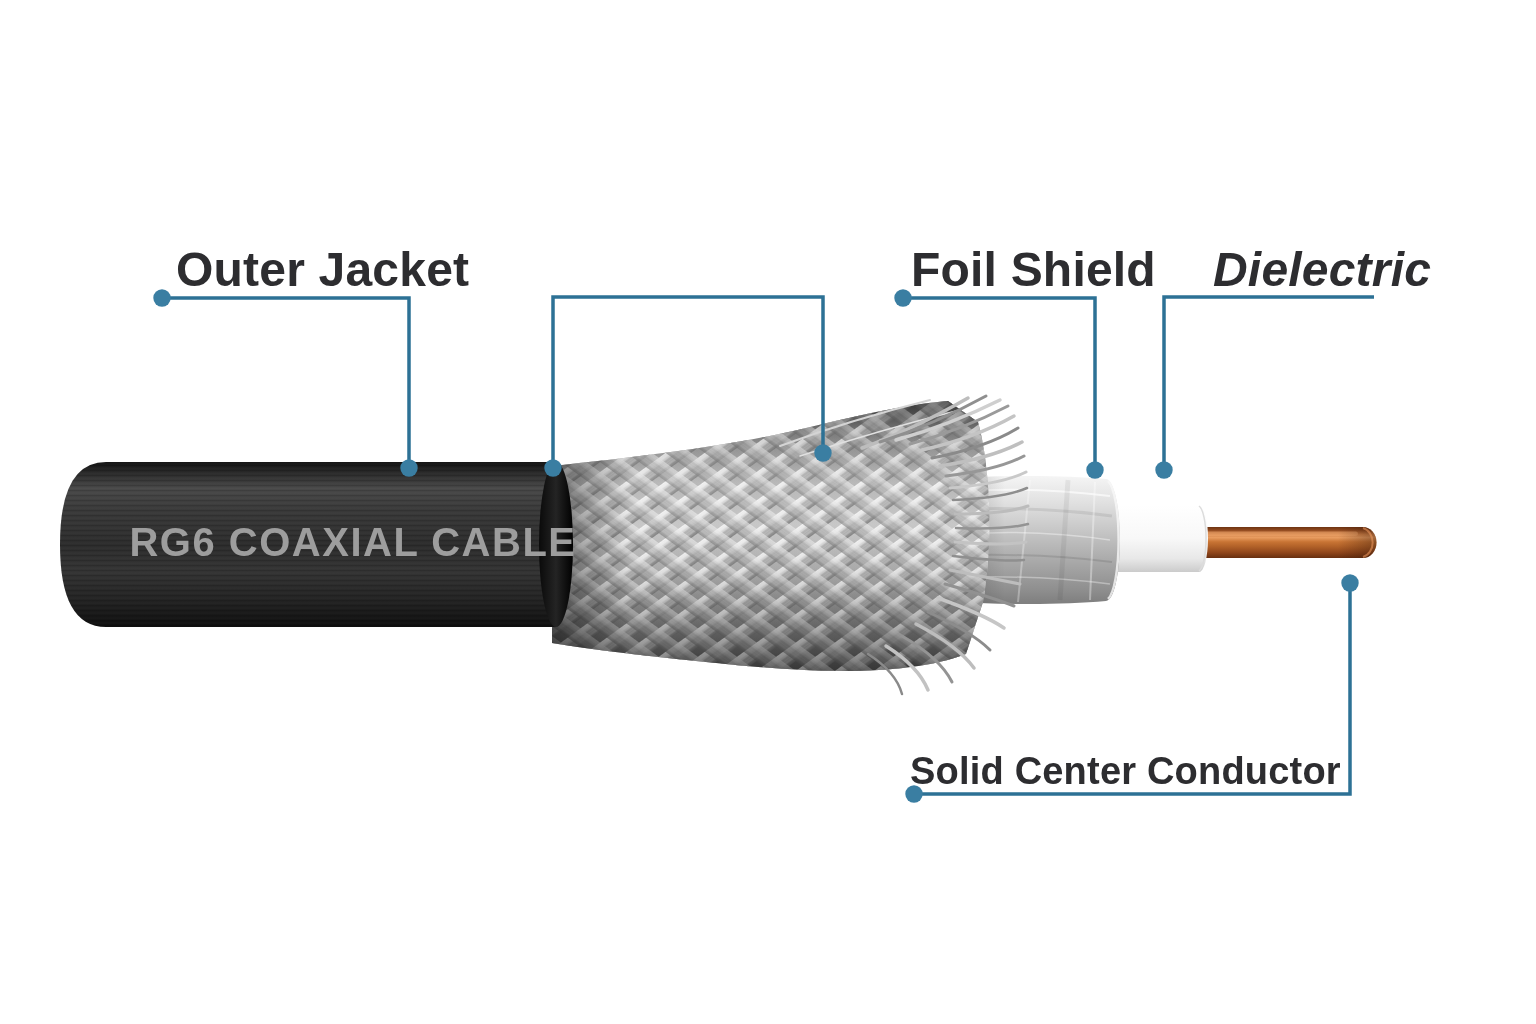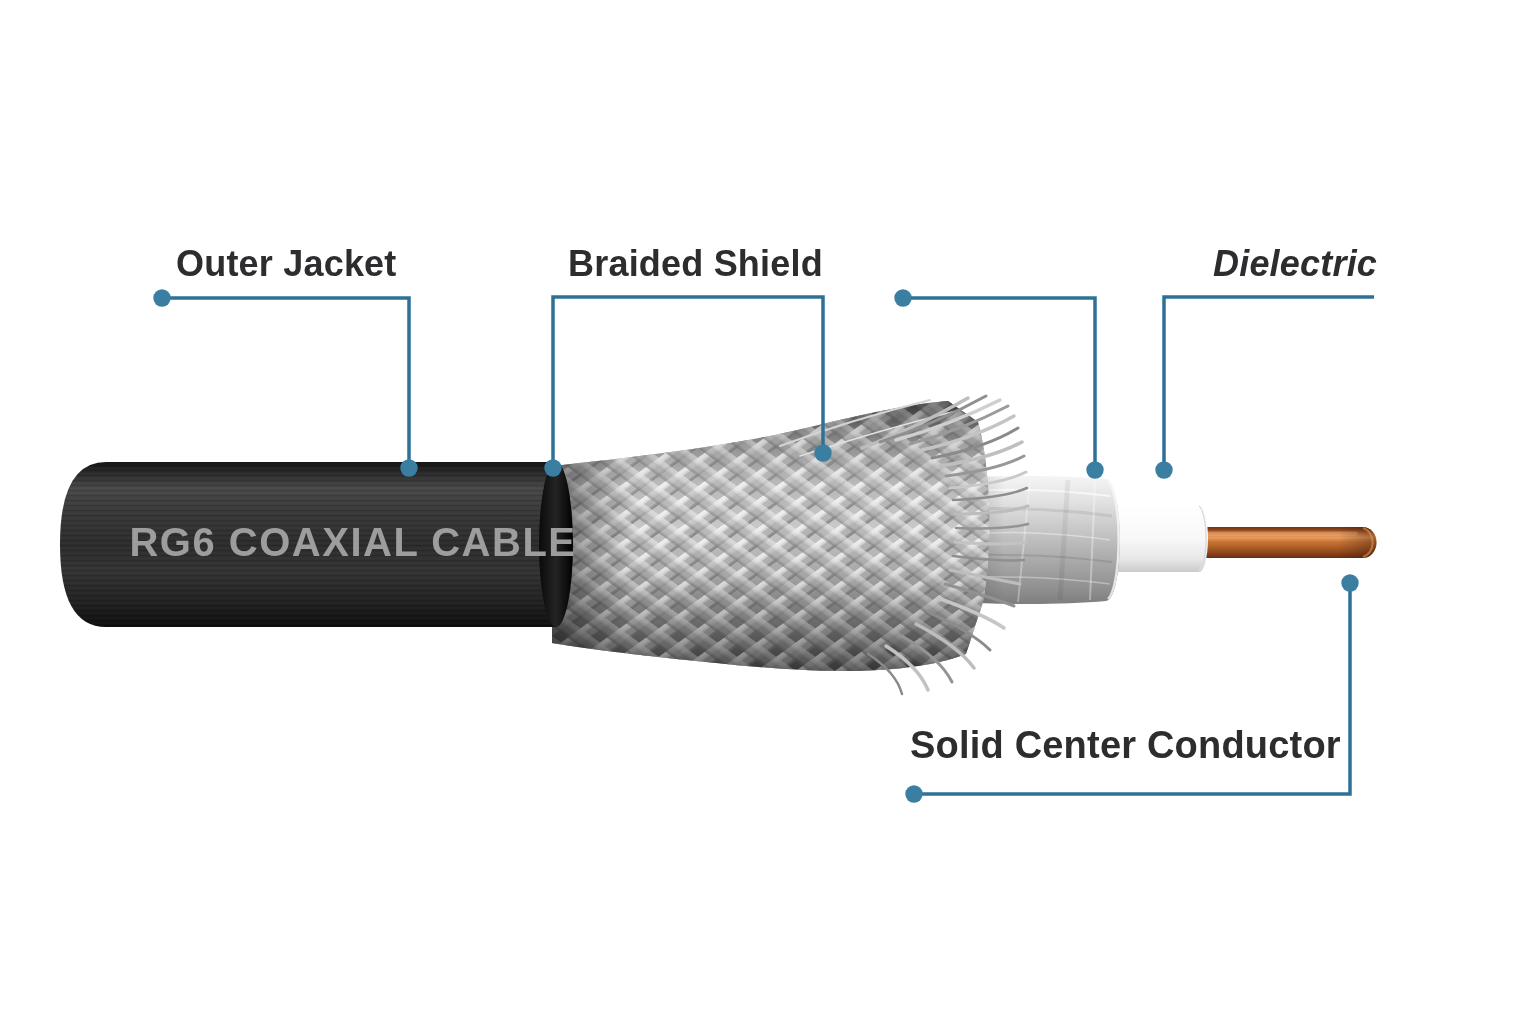--- a/index.html
+++ b/index.html
@@ -7,21 +7,21 @@
     position:relative;
     width:1536px;height:1024px;
     background:#ffffff;
     overflow:hidden;
     font-family:"Liberation Sans", sans-serif;
   }
   .stage svg{position:absolute;left:0;top:0;}
   .callout-label{
     position:absolute;
     font-weight:bold;
-    font-size:36px;
+    font-size:48px;
     color:#2d2d30;
     letter-spacing:0.2px;
     white-space:nowrap;
     line-height:1;
   }
   .callout-label.big{font-size:38px;}
 </style>
 </head>
 <body>
 
@@ -228,17 +228,17 @@
     <circle cx="823" cy="453" r="8.7"></circle>
     <circle cx="903" cy="298" r="8.7"></circle>
     <circle cx="1095" cy="470" r="8.7"></circle>
     <circle cx="1164" cy="470" r="8.7"></circle>
     <circle cx="1350" cy="583" r="8.7"></circle>
     <circle cx="914" cy="794" r="8.7"></circle>
   </g>
 </svg>
 
 <div class="callout-label" style="left:176px;top:246px;">Outer Jacket</div>
-<div class="callout-label" style="left:568px;top:246px;">Braided Shield</div>
+<div class="callout-label" style="left:911px;top:246px;">Foil Shield</div>
 <div class="callout-label" style="left:1213px;top:246px;font-style:italic;">Dielectric</div>
-<div class="callout-label big" style="left:910px;top:726px;">Solid Center Conductor</div>
+<div class="callout-label big" style="left:910px;top:752px;">Solid Center Conductor</div>
 
 </div>
 
 </body></html>

